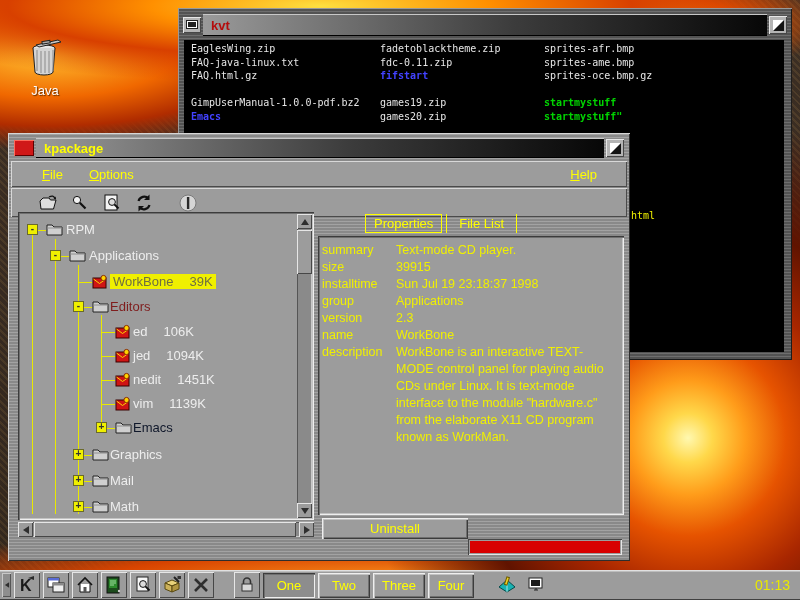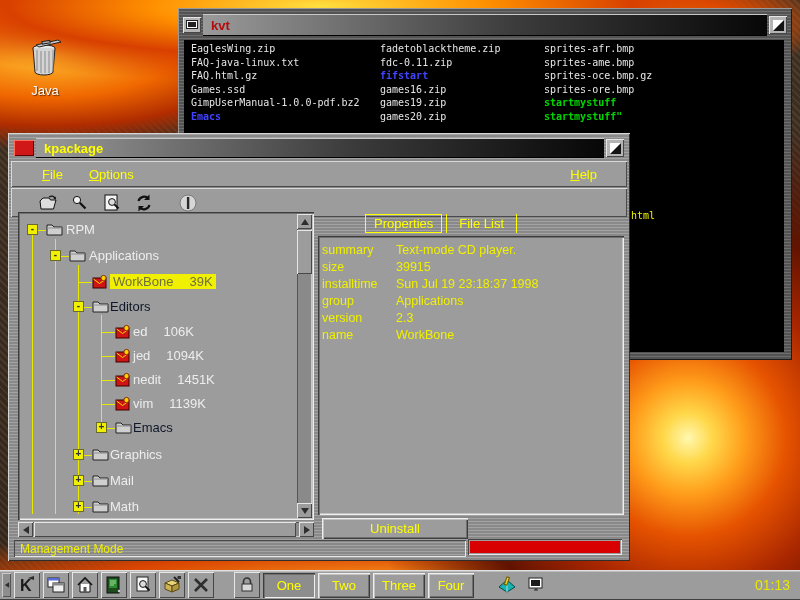--- a/index.html
+++ b/index.html
@@ -169,25 +169,20 @@
     <div class="trow" style="top:17px">
       <span class="tcell c0" data-color="white">FAQ-java-linux.txt</span>
       <span class="tcell c1" data-color="white">fdc-0.11.zip</span>
       <span class="tcell c2" data-color="white">sprites-ame.bmp</span>
     </div>
     <div class="trow" style="top:30px">
       <span class="tcell c0" data-color="white">FAQ.html.gz</span>
       <span class="tcell c1" data-color="blue">fifstart</span>
       <span class="tcell c2" data-color="white">sprites-oce.bmp.gz</span>
     </div>
-    <div class="trow" style="top:44px">
-      <span class="tcell c0" data-color="white">Games.ssd</span>
-      <span class="tcell c1" data-color="white">games16.zip</span>
-      <span class="tcell c2" data-color="white">sprites-ore.bmp</span>
-    </div>
     <div class="trow" style="top:57px">
       <span class="tcell c0" data-color="white">GimpUserManual-1.0.0-pdf.bz2</span>
       <span class="tcell c1" data-color="white">games19.zip</span>
       <span class="tcell c2" data-color="green">startmystuff</span>
     </div>
     <div class="trow" style="top:71px">
       <span class="tcell c0" data-color="blue">Emacs</span>
       <span class="tcell c1" data-color="white">games20.zip</span>
       <span class="tcell c2" data-color="green">startmystuff"</span>
     </div>
@@ -287,21 +282,21 @@
             <span class="siz">39K</span>
           </span>
       </div>
       <div class="titem l2" style="top:84px">
         <span class="exp">-</span>
         <span class="ticon"><svg width="17" height="14" viewBox="0 0 17 14">
               <path d="M1 3 h5 l2 2 h8 v8 H1z" fill="#cfcfcf" stroke="#222"></path>
               <path d="M1 6 h15" stroke="#8e8e8e"></path>
             </svg></span>
         <span class="ttxt">
-            <span class="lab" style="color:#0f172a">Editors</span>
+            <span class="lab" style="color:#7f1d1d">Editors</span>
           </span>
       </div>
       <div class="titem l3 pkg" style="top:109px">
         <span class="ticon"><svg width="16" height="15" viewBox="0 0 16 15">
               <rect x="1" y="4" width="13" height="10" fill="#cf1414" stroke="#3a0000"></rect>
               <path d="M1.5 5 l6 4.5 6.5-4.5" stroke="#ffd400" fill="none"></path>
               <circle cx="11.5" cy="4" r="2.6" fill="#ffd400" stroke="#8a2a00"></circle>
             </svg></span>
         <span class="ttxt">
             <span class="lab" style="color:#ededed">ed</span>
@@ -426,24 +421,27 @@
         <span class="pval">Applications</span>
       </div>
     <div class="prow">
         <span class="pkey">version</span>
         <span class="pval">2.3</span>
       </div>
     <div class="prow">
         <span class="pkey">name</span>
         <span class="pval">WorkBone</span>
       </div>
+    <div class="prow">
+        <span class="pkey">description</span>
+        <span class="pval">WorkBone is an interactive TEXT-MODE control panel for playing audio CDs under Linux. It is text-mode interface to the module "hardware.c" from the elaborate X11 CD program known as WorkMan.</span>
+      </div>
   </div>
 
   <div class="uninstall raised2">Uninstall</div>
-  <div class="statustext sunken">Management Mode</div>
   <div class="progress sunken">
       <div class="fill"></div>
     </div>
 </div>
 
 <div class="taskbar">
   <div class="hidearrow">
       <div class="tri-lf" style="transform:scale(.7)"></div>
     </div>
   <div class="pbtn raised">

